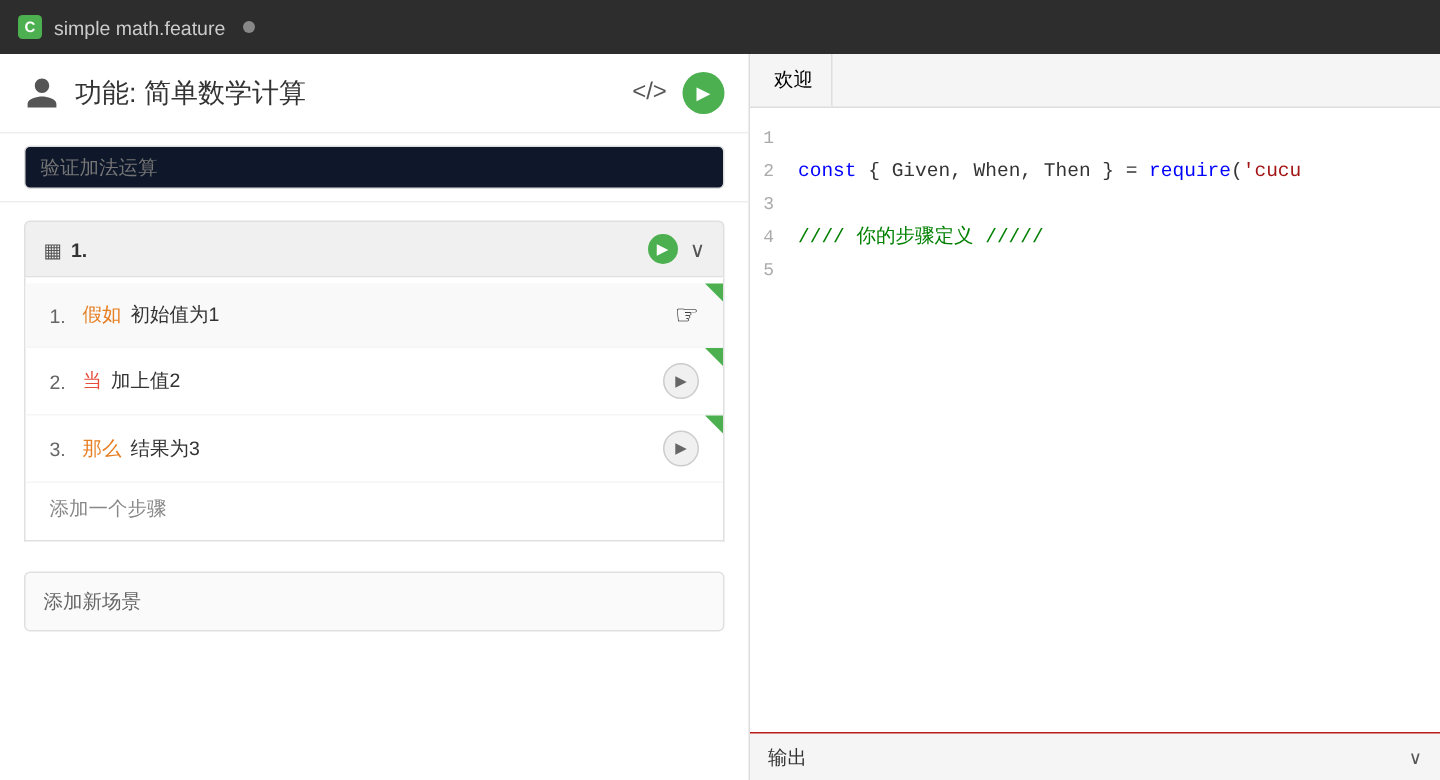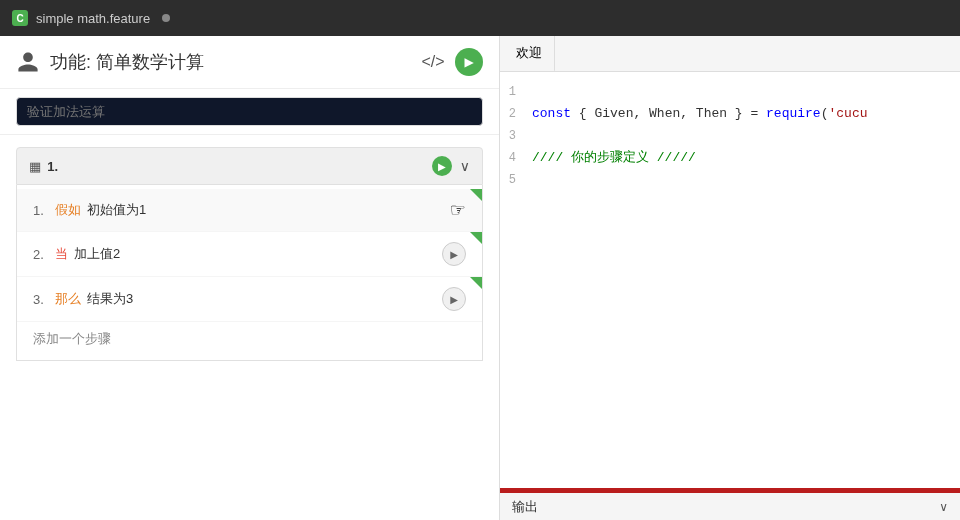--- a/index.html
+++ b/index.html
@@ -360,21 +360,21 @@
     .code-comment {
       color: #008000;
     }
 
     
     .output-bar {
       display: flex;
       align-items: center;
       justify-content: space-between;
       background: #f5f5f5;
-      border-top: 5px solid #b91c1c;
+      border-top: 1px solid #b91c1c;
       padding: 4px 12px;
       height: 32px;
     }
     .output-label {
       font-size: 13px;
       color: #333;
     }
     .output-chevron {
       font-size: 12px;
       color: #555;
@@ -460,20 +460,23 @@
             <span class="step-text">结果为3</span>
           </div>
           <div class="green-corner"></div>
           <button class="step-action-btn">▶</button>
         </div>
 
         <div class="add-step">添加一个步骤</div>
       </div>
     </div>
 
+    <div class="add-scenario">
+      <span>添加新场景</span>
+    </div>
 
   </div>
 
   <div class="right-panel">
 
     <div class="tabs-bar">
       <div class="tab welcome">
         <span>欢迎</span>
       </div>
     </div>

